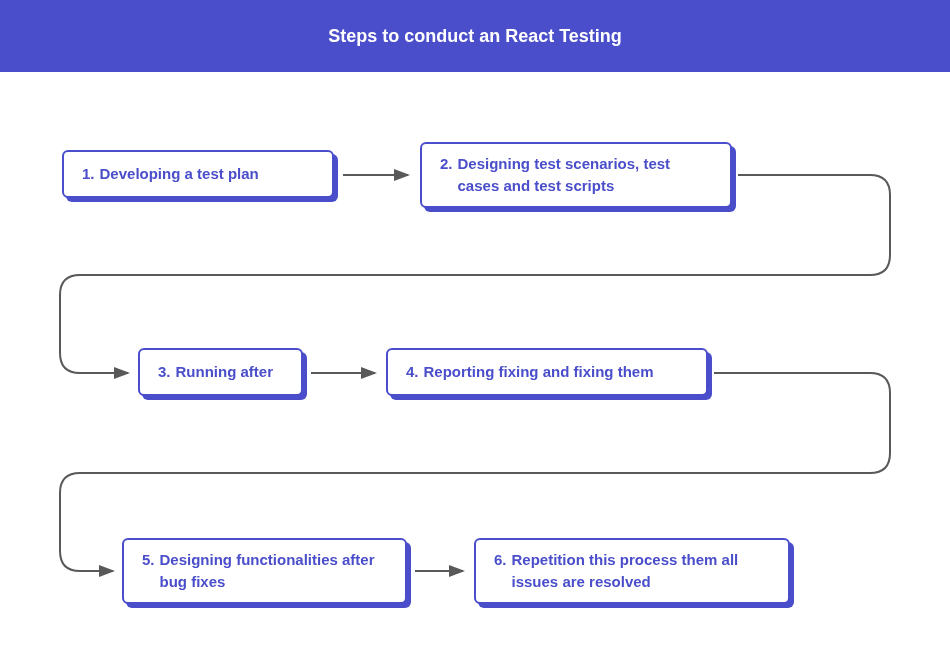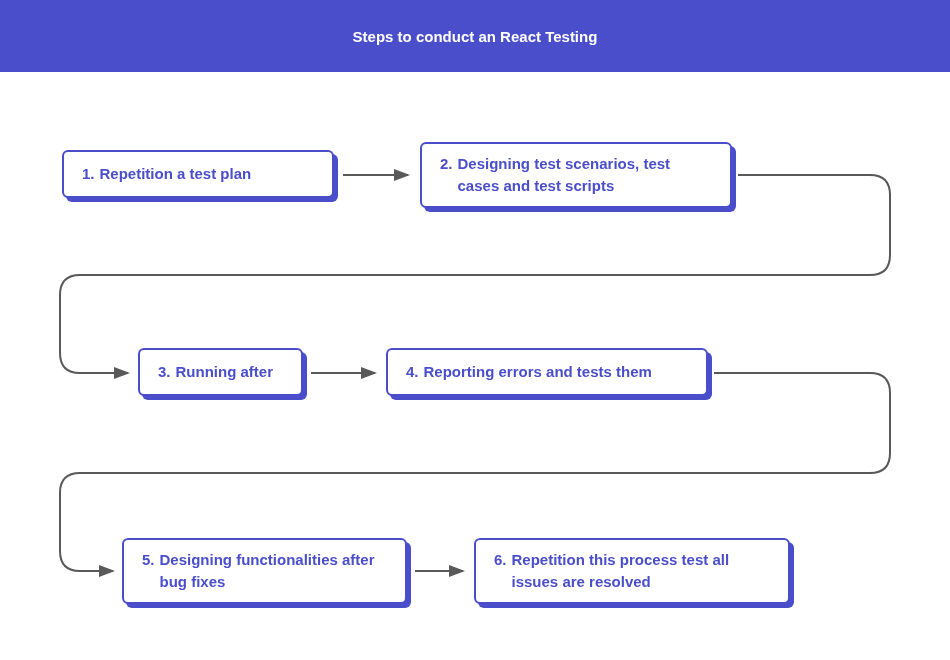--- a/index.html
+++ b/index.html
@@ -12,21 +12,21 @@
     overflow: hidden;
   }
   .header {
     width: 100%;
     height: 72px;
     background: #4a4eca;
     color: #ffffff;
     display: flex;
     align-items: center;
     justify-content: center;
-    font-size: 15px;
+    font-size: 18px;
     font-weight: 700;
   }
   .canvas {
     position: relative;
     width: 950px;
     height: 588px;
   }
   .step {
     position: absolute;
     background: #ffffff;
@@ -77,52 +77,52 @@
     <line x1="311" y1="301" x2="375" y2="301" stroke="#595959" stroke-width="2" marker-end="url(#arrow)"></line>
 
     <path d="M 714 301 L 870 301 Q 890 301 890 321 L 890 381 Q 890 401 870 401 L 80 401 Q 60 401 60 421 L 60 479 Q 60 499 80 499 L 113 499" fill="none" stroke="#595959" stroke-width="2" marker-end="url(#arrow)"></path>
 
     <line x1="415" y1="499" x2="463" y2="499" stroke="#595959" stroke-width="2" marker-end="url(#arrow)"></line>
   </svg>
 
   <div class="step" style="left:62px; top:78px; width:272px; height:48px;">
     <div class="step-inner">
       <span class="step-num">1.</span>
-      <span>Repetition a test plan</span>
+      <span>Developing a test plan</span>
     </div>
   </div>
 
   <div class="step" style="left:420px; top:70px; width:312px; height:66px;">
     <div class="step-inner">
       <span class="step-num">2.</span>
       <span>Designing test scenarios, test cases and test scripts</span>
     </div>
   </div>
 
   <div class="step" style="left:138px; top:276px; width:165px; height:48px;">
     <div class="step-inner">
       <span class="step-num">3.</span>
       <span>Running after</span>
     </div>
   </div>
 
   <div class="step" style="left:386px; top:276px; width:322px; height:48px;">
     <div class="step-inner">
       <span class="step-num">4.</span>
-      <span>Reporting errors and tests them</span>
+      <span>Reporting fixing and fixing them</span>
     </div>
   </div>
 
   <div class="step" style="left:122px; top:466px; width:285px; height:66px;">
     <div class="step-inner">
       <span class="step-num">5.</span>
       <span>Designing functionalities after bug fixes</span>
     </div>
   </div>
 
   <div class="step" style="left:474px; top:466px; width:316px; height:66px;">
     <div class="step-inner">
       <span class="step-num">6.</span>
-      <span>Repetition this process test all issues are resolved</span>
+      <span>Repetition this process them all issues are resolved</span>
     </div>
   </div>
 
 </div>
 
 </body></html>

